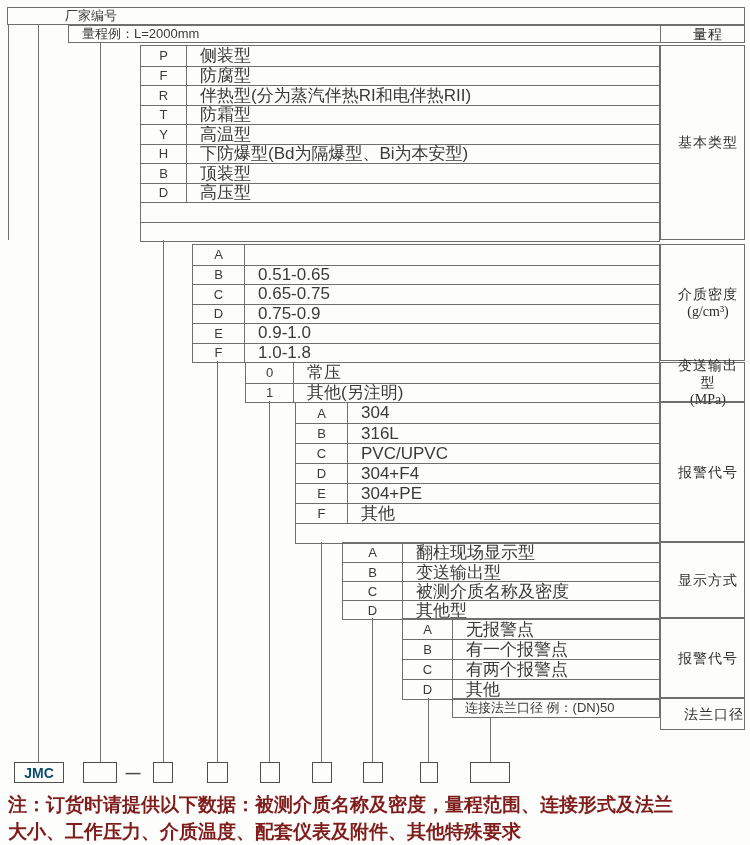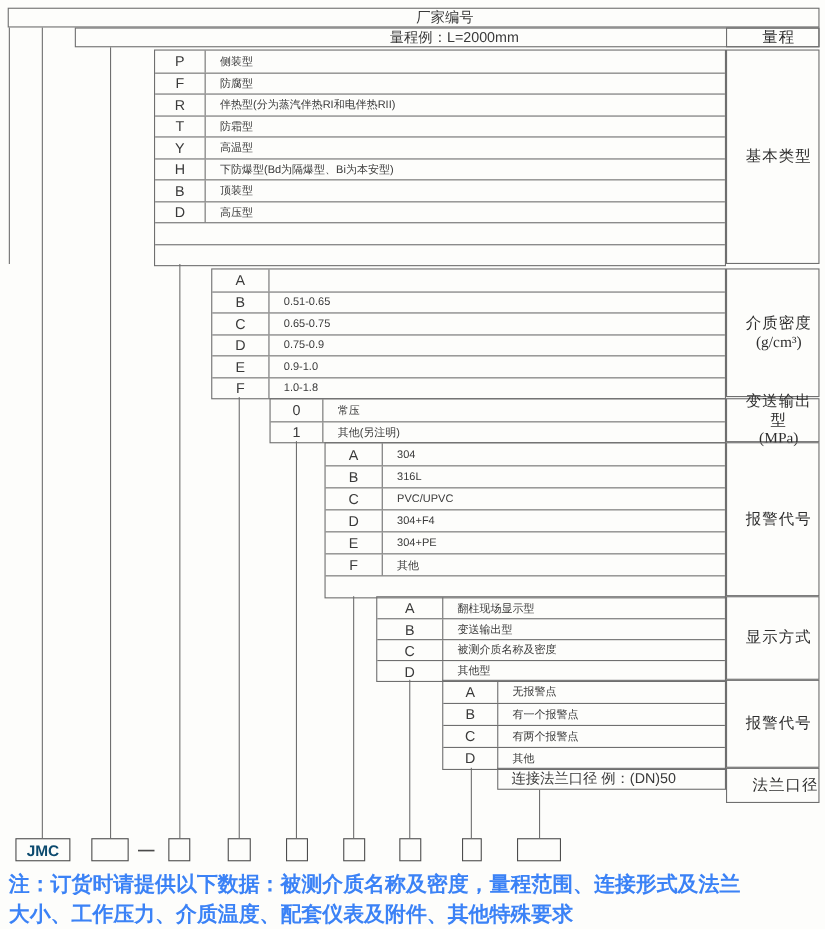--- a/index.html
+++ b/index.html
@@ -6,53 +6,53 @@
     --line:#6f6f6f;
     --boxline:#4d4d4d;
     --txt:#3a3a3a;
   }
   *{box-sizing:border-box;margin:0;padding:0}
   html,body{background:#ffffff}
   body{font-family:"Liberation Sans",sans-serif;}
   .stage{position:relative;width:750px;height:845px;background:#fdfdfb;overflow:hidden;}
 
   .box{position:absolute;border:1px solid var(--line);display:flex;align-items:center;
-       font-size:13px;color:var(--txt);background:transparent;justify-content:center;}
+       font-size:13px;color:var(--txt);background:transparent;}
 
   .factory{left:7px;top:7px;width:738px;height:18px;padding-left:57px;}
   .range{left:68px;top:25px;width:677px;height:18px;padding-left:13px;}
 
   .section{position:absolute;border:1px solid var(--line);}
   .trow{display:flex;height:var(--rh);}
   .trow + .trow{border-top:1px solid var(--line);}
   .code{width:var(--cw);flex:0 0 var(--cw);display:flex;align-items:center;justify-content:center;
         border-right:1px solid var(--line);font-size:13px;color:var(--txt);}
   .trow.empty .code{border-right:none;}
-  .desc{flex:1;display:flex;align-items:center;padding-left:13px;font-size:10px;color:var(--txt);
+  .desc{flex:1;display:flex;align-items:center;padding-left:13px;font-size:17px;color:var(--txt);
         white-space:nowrap;overflow:hidden;}
 
   .lcell{position:absolute;left:660px;width:85px;border:1px solid var(--line);
          display:flex;flex-direction:column;align-items:center;justify-content:center;
          font-family:"Liberation Serif",serif;font-size:14px;color:#2e2e2e;line-height:17px;
          letter-spacing:1px;text-align:center;padding-left:11px;}
   .lcell .sub{letter-spacing:0;}
 
   .flange{position:absolute;left:452px;top:698px;width:208px;height:20px;
           border:1px solid var(--line);display:flex;align-items:center;padding-left:12px;
           font-size:13px;color:var(--txt);white-space:nowrap;}
 
   .vline{position:absolute;width:1px;background:var(--line);}
 
   .bbox{position:absolute;top:762px;height:21px;border:1.5px solid var(--boxline);background:#fdfdfb;}
   .jmc{display:flex;align-items:center;justify-content:center;font-size:14px;font-weight:700;color:#0c4a6e;}
   .dash{position:absolute;left:118px;top:762px;width:30px;height:21px;display:flex;align-items:center;
         justify-content:center;font-size:15px;font-weight:700;color:#4a4a4a;}
 
   .note{position:absolute;left:8px;top:791px;width:740px;font-size:19px;font-weight:700;
-        color:#3b82f6;line-height:27px;}
+        color:#7f1d1d;line-height:27px;}
   .note div{white-space:nowrap;}
 </style>
 </head>
 <body>
 
 <div class="stage">
 
   <div class="box factory">
     <span>厂家编号</span>
   </div>

